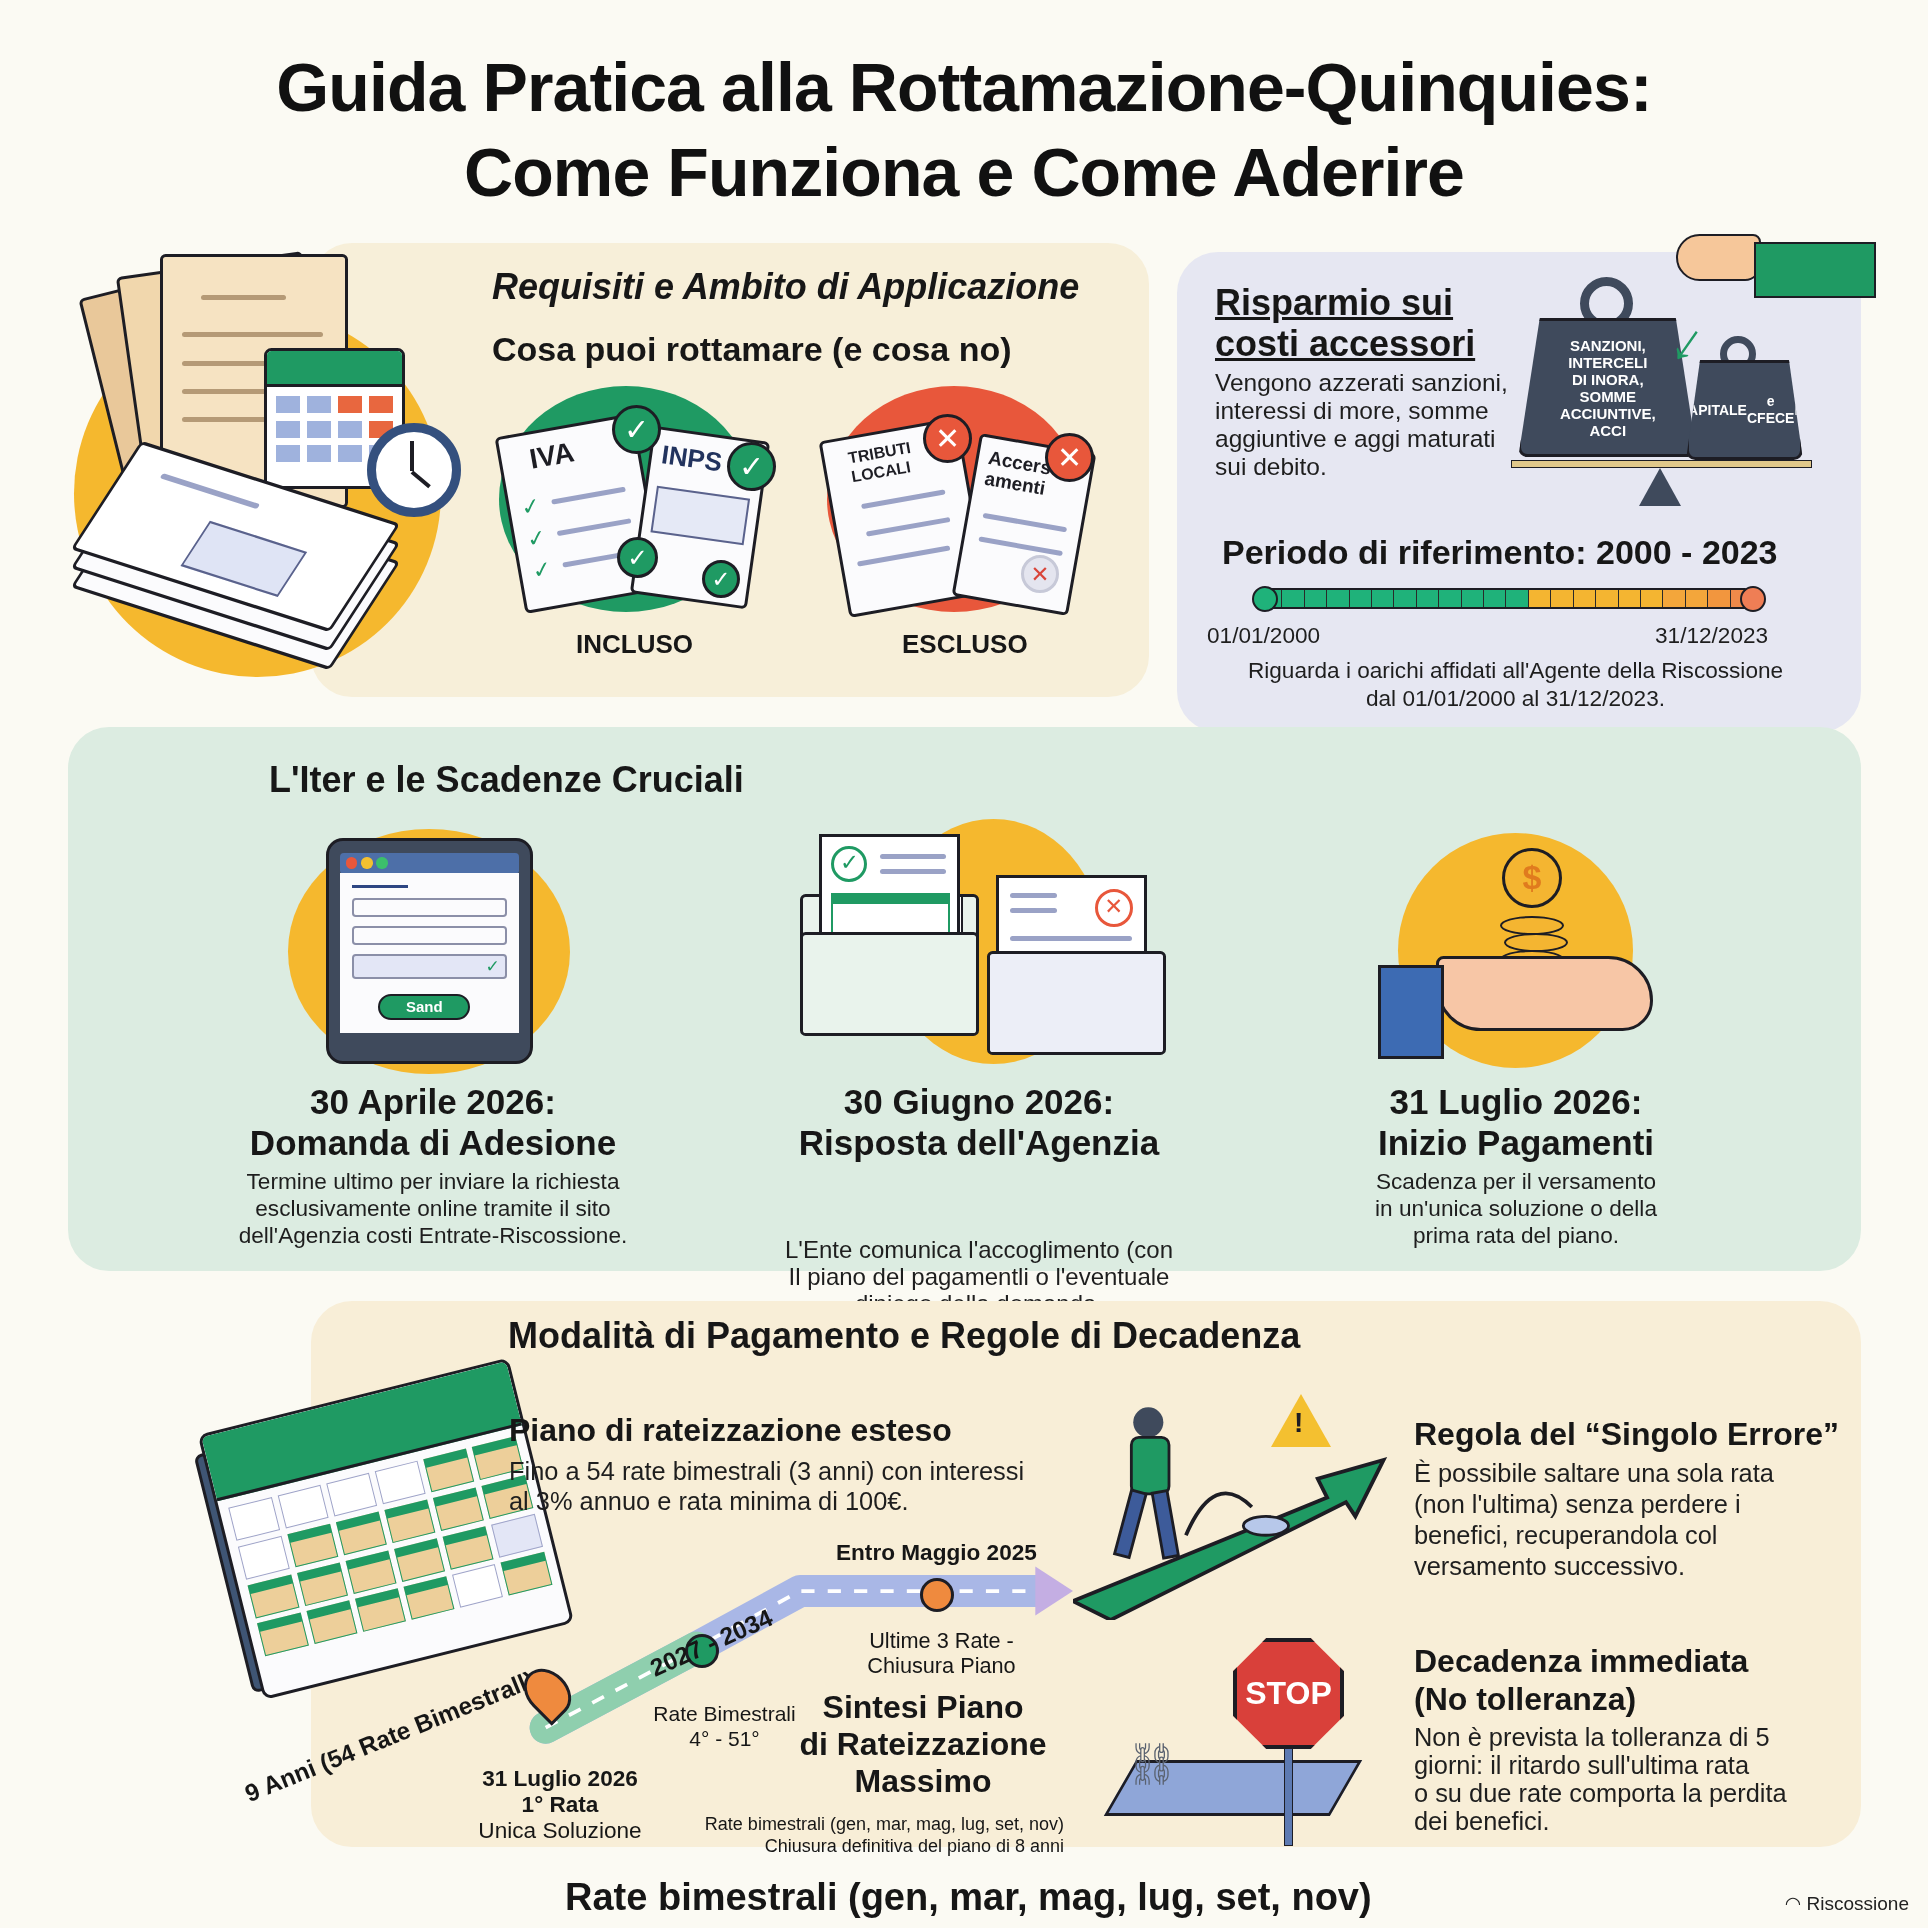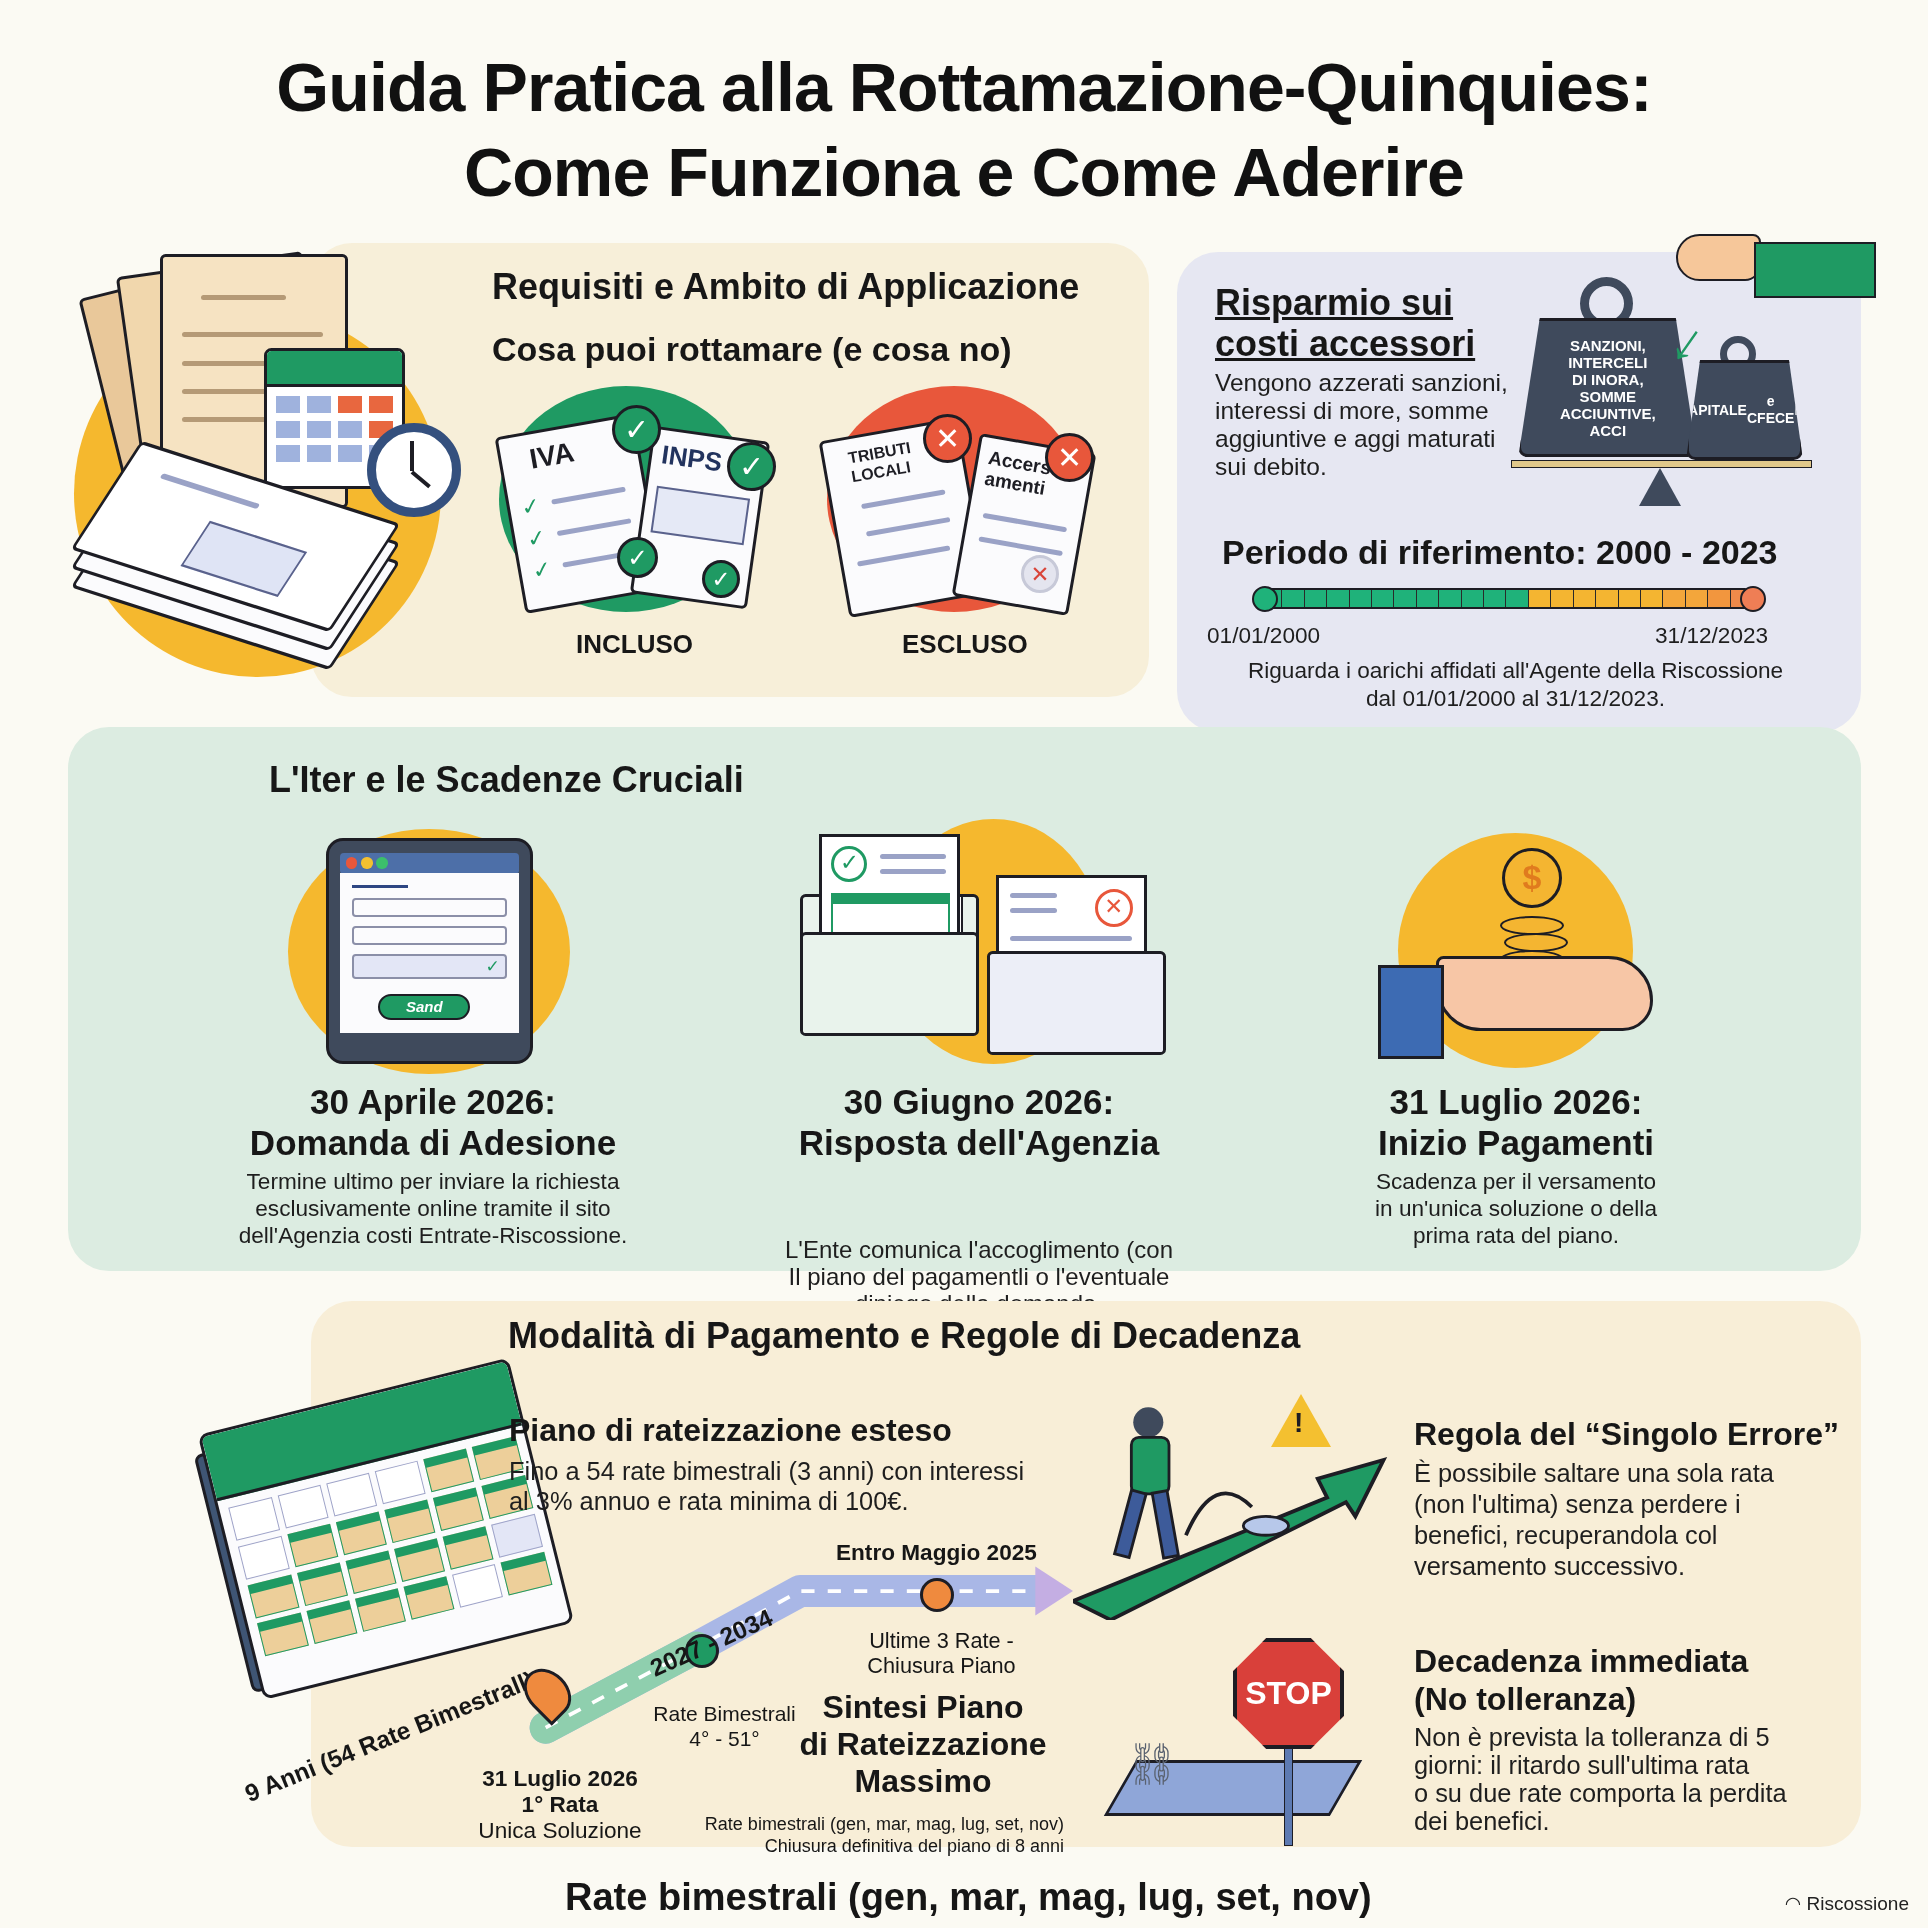--- a/index.html
+++ b/index.html
@@ -115,21 +115,21 @@
   <div class="abs" style="left:19px;top:245px;width:311px;height:160px;">
     <div class="doc" style="left:0;top:38px;width:301px;height:113px;transform:skewX(-20deg) rotate(16deg);"></div>
     <div class="doc" style="left:0;top:19px;width:301px;height:113px;transform:skewX(-20deg) rotate(16deg);"></div>
     <div class="doc" style="left:0;top:0;width:301px;height:113px;transform:skewX(-20deg) rotate(16deg);background:#fff;">
       <div class="docline" style="left:38px;top:19px;width:113px;"></div>
       <div style="position:absolute;left:113px;top:47px;width:113px;height:47px;border:2.8px solid #5a628c;background:#dfe4f5;"></div>
     </div>
   </div>
 </div>
 
-<div class="abs h2" style="left:492px;top:266px;font-size:36px;">Requisiti e Ambito di Applicazione</div>
+<div class="abs h2" style="left:492px;top:266px;font-size:36px;font-style:italic;">Requisiti e Ambito di Applicazione</div>
 <div class="abs h2" style="left:492px;top:330px;font-size:34px;font-weight:700;">Cosa puoi rottamare (e cosa no)</div>
 
 <div class="abs" style="left:490px;top:386px;width:282px;height:235px;">
   <div class="circle" style="left:9.4px;top:0;width:254px;height:226px;background:#1f9a63;"></div>
   <div class="doc" style="left:19px;top:38px;width:141px;height:179px;transform:rotate(-10deg);">
     <div style="position:absolute;left:28px;top:9.4px;font-weight:700;font-size:28px;color:#1d1d24;">IVA</div>
     <div style="position:absolute;left:11.3px;top:58px;color:#1f9a63;font-size:22.6px;font-weight:700;">✓</div>
     <div class="docline" style="left:42px;top:68px;width:75px;"></div>
     <div style="position:absolute;left:11.3px;top:90px;color:#1f9a63;font-size:22.6px;font-weight:700;">✓</div>
     <div class="docline" style="left:42px;top:100px;width:75px;"></div>
@@ -248,21 +248,21 @@
       <span style="position:absolute;left:21px;top:4.7px;width:11.3px;height:11.3px;border-radius:50%;background:#f4c030;"></span>
       <span style="position:absolute;left:36px;top:4.7px;width:11.3px;height:11.3px;border-radius:50%;background:#3cbf6b;"></span>
     </div>
     <div style="position:absolute;left:11.3px;top:32px;right:11.3px;bottom:28px;background:#fbfbfd;">
       <div style="position:absolute;left:11.3px;top:11.3px;width:56px;height:3.8px;background:#2e4683;"></div>
       <div style="position:absolute;left:11.3px;top:24.5px;right:11.3px;height:19px;border:2.8px solid #8b8fa8;border-radius:3.8px;"></div>
       <div style="position:absolute;left:11.3px;top:53px;right:11.3px;height:19px;border:2.8px solid #8b8fa8;border-radius:3.8px;"></div>
       <div style="position:absolute;left:11.3px;top:81px;right:11.3px;height:24.5px;border:2.8px solid #8b8fa8;border-radius:3.8px;background:#e3e6f6;">
         <span style="position:absolute;right:5.6px;top:0;color:#1f9a63;font-weight:700;font-size:17px;">✓</span>
       </div>
-      <div style="position:absolute;left:38px;top:121px;width:92px;height:26px;border-radius:13px;background:#1f9a63;border:2.8px solid #1d1d24;color:#fff;font-weight:700;font-size:15px;text-align:center;line-height:21px;font-style:italic;">Sand</div>
+      <div style="position:absolute;left:38px;top:121px;width:92px;height:26px;border-radius:13px;background:#1f9a63;border:2.8px solid #1d1d24;color:#fff;font-weight:700;font-size:15px;text-align:center;line-height:21px;">Sand</div>
     </div>
   </div>
 </div>
 <div class="abs h3 center" style="left:179px;top:1081px;width:508px;line-height:41px;font-size:35px;">
   <div>30 Aprile 2026:</div>
   <div>Domanda di Adesione</div>
 </div>
 <div class="abs body-t center" style="left:179px;top:1168px;width:508px;font-size:22.6px;line-height:27px;">
   <div>Termine ultimo per inviare la richiesta</div>
   <div>esclusivamente online tramite il sito</div>

